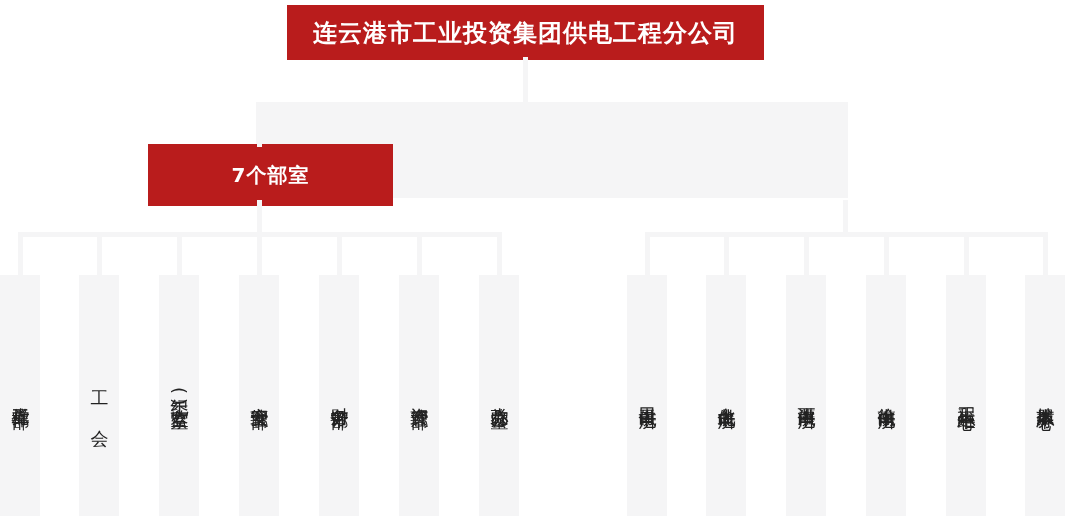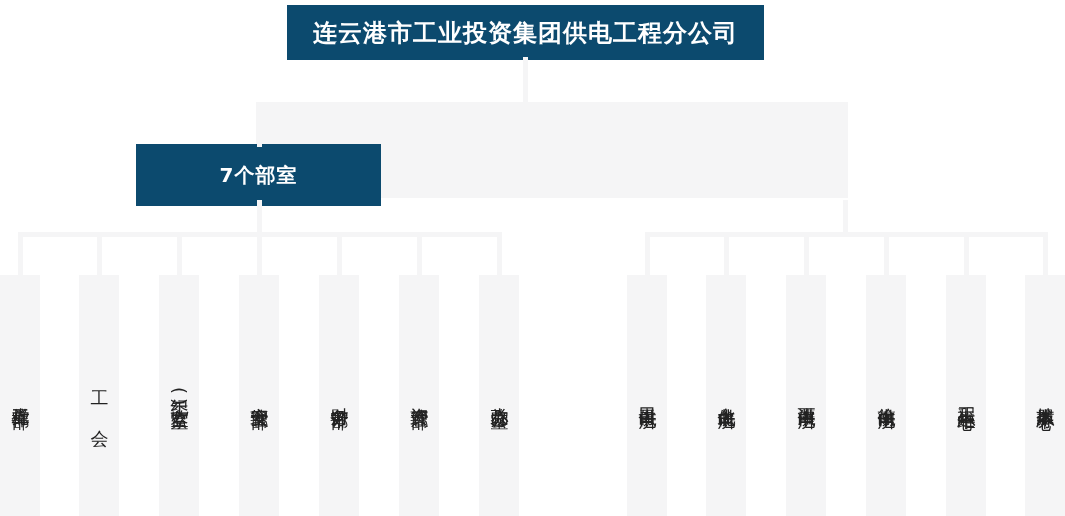--- a/index.html
+++ b/index.html
@@ -3,27 +3,27 @@
 <meta charset="utf-8">
 <style>
   html, body { margin: 0; padding: 0; background: #ffffff; }
   .stage {
     position: relative; width: 1065px; height: 516px; overflow: hidden;
     background: #ffffff;
     font-family: "DejaVu Sans", "Liberation Sans", sans-serif;
   }
   .gray { position: absolute; background: #f5f5f6; }
   .node {
-    position: absolute; background: #0c4a6e; color: #ffffff;
+    position: absolute; background: #b91c1c; color: #ffffff;
     display: flex; align-items: center; justify-content: center;
     font-weight: bold; z-index: 2; text-align: center;
   }
   .tick { z-index: 3; }
   .root-node { left: 287px; top: 5px; width: 477px; height: 55px; font-size: 24px; letter-spacing: 1px; }
-  .g1-node  { left: 136px; top: 144px; width: 245px; height: 62px; font-size: 20px; letter-spacing: 1px; }
+  .g1-node  { left: 148px; top: 144px; width: 245px; height: 62px; font-size: 20px; letter-spacing: 1px; }
   .g2-node  { left: 724px; top: 144px; width: 243px; height: 62px; font-size: 20px; letter-spacing: 1px; }
   .band { left: 256px; top: 102px; width: 592px; height: 96px; z-index: 0; }
   .hline { top: 232px; height: 5px; z-index: 1; }
   .stub { top: 232px; width: 5px; height: 43px; z-index: 1; }
   .col {
     position: absolute; top: 275px; width: 40px; height: 241px;
     background: #f5f5f6; display: flex; align-items: center; justify-content: center;
     z-index: 1;
   }
   .col span {

